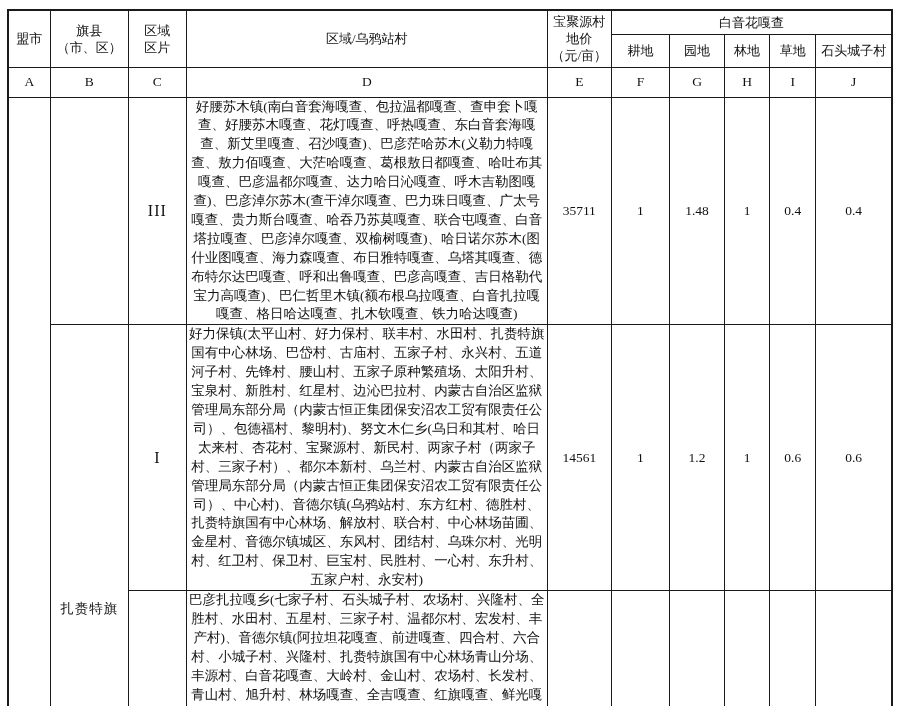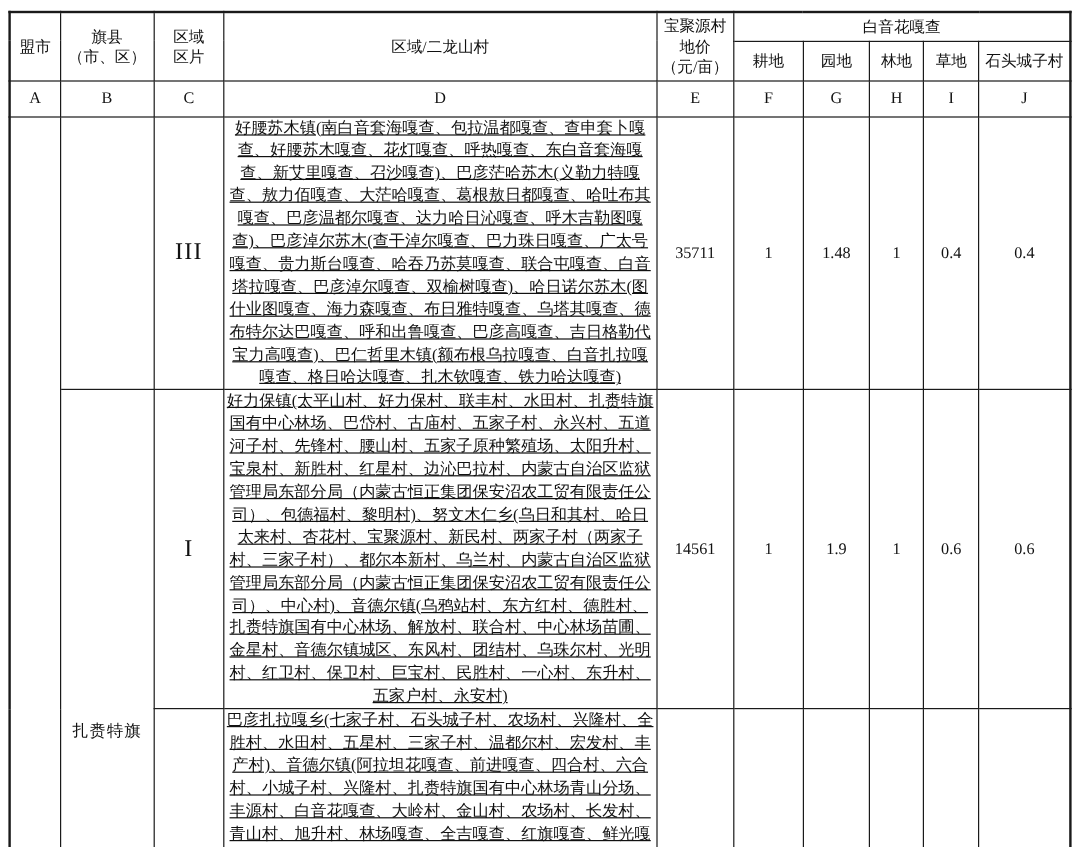--- a/index.html
+++ b/index.html
@@ -36,36 +36,35 @@
   th.hd, td.hd {
     font-size: 13px;
     line-height: 17px;
     white-space: pre-line;
   }
   tr.letters td {
     font-size: 13.5px;
     height: 30px;
   }
   td.zone {
-    font-size: 20px;
+    font-size: 16px;
     letter-spacing: 1px;
   }
   td.county {
     font-size: 13.5px;
     letter-spacing: 1px;
   }
   td.desc {
     text-align: justify;
     text-justify: inter-ideograph;
     font-size: 13.5px;
     line-height: 18.9px;
     padding: 1px 2px 1px 3px;
     vertical-align: middle;
     word-break: break-all;
-    text-decoration: underline;
   }
   td.num {
     font-size: 13.5px;
   }
   tr.h1 { height: 24px; }
   tr.h2 { height: 33px; }
   tr.r1 { height: 189px; }
   tr.r2 { height: 191px; }
   tr.r3 { height: 220px; }
 </style>
@@ -87,21 +86,21 @@
       <col style="width:76px">
     </colgroup>
 
     <tbody>
         <tr class="h1">
       <th class="hd" rowspan="2">盟市</th>
       <th class="hd" rowspan="2">旗县
 （市、区）</th>
       <th class="hd" rowspan="2">区域
 区片</th>
-      <th class="hd" rowspan="2">区域/二龙山村</th>
+      <th class="hd" rowspan="2">区域/乌鸦站村</th>
       <th class="hd" rowspan="2">宝聚源村
 地价
 （元/亩）</th>
       <th class="hd" colspan="5">白音花嘎查</th>
     </tr>
     <tr class="h2">
       <th class="hd">耕地</th>
       <th class="hd">园地</th>
       <th class="hd">林地</th>
       <th class="hd">草地</th>
@@ -132,21 +131,21 @@
       <td class="num">0.4</td>
       <td class="num">0.4</td>
     </tr>
 
     <tr class="r2">
       <td class="county" rowspan="2">扎赉特旗</td>
       <td class="zone">I</td>
       <td class="desc">好力保镇(太平山村、好力保村、联丰村、水田村、扎赉特旗国有中心林场、巴岱村、古庙村、五家子村、永兴村、五道河子村、先锋村、腰山村、五家子原种繁殖场、太阳升村、宝泉村、新胜村、红星村、边沁巴拉村、内蒙古自治区监狱管理局东部分局（内蒙古恒正集团保安沼农工贸有限责任公司）、包德福村、黎明村)、努文木仁乡(乌日和其村、哈日太来村、杏花村、宝聚源村、新民村、两家子村（两家子村、三家子村）、都尔本新村、乌兰村、内蒙古自治区监狱管理局东部分局（内蒙古恒正集团保安沼农工贸有限责任公司）、中心村)、音德尔镇(乌鸦站村、东方红村、德胜村、扎赉特旗国有中心林场、解放村、联合村、中心林场苗圃、金星村、音德尔镇城区、东风村、团结村、乌珠尔村、光明村、红卫村、保卫村、巨宝村、民胜村、一心村、东升村、五家户村、永安村)</td>
       <td class="num">14561</td>
       <td class="num">1</td>
-      <td class="num">1.9</td>
+      <td class="num">1.2</td>
       <td class="num">1</td>
       <td class="num">0.6</td>
       <td class="num">0.6</td>
     </tr>
 
     <tr class="r3">
       <td class="zone">II</td>
       <td class="desc">巴彦扎拉嘎乡(七家子村、石头城子村、农场村、兴隆村、全胜村、水田村、五星村、三家子村、温都尔村、宏发村、丰产村)、音德尔镇(阿拉坦花嘎查、前进嘎查、四合村、六合村、小城子村、兴隆村、扎赉特旗国有中心林场青山分场、丰源村、白音花嘎查、大岭村、金山村、农场村、长发村、青山村、旭升村、林场嘎查、全吉嘎查、红旗嘎查、鲜光嘎查、查干嘎查、内蒙古自治区国营巴达尔胡农场、扎赉特旗五家子原种场二分场、新立嘎查、巴彦扎拉嘎嘎查、扎赉特旗国有小城子林场、其格吐嘎查、茂力格尔嘎查、兴华嘎查、玛尔吐嘎查)、巴彦高勒镇(水泉村、古城村、冒山村、和平村、二龙山村、四方城村、兴盛村、巴彦巨力河村、前进村、扎赉特旗国有中心林场、长山村、内蒙古自治区国营跃进马场、兴隆村、永合村、石头井子村、团发村、永胜村、二龙涛村、凤凰山村、胜利村、模范电村、内蒙古自治区国营八一牧场、永发村、建设村、阿贵吐村、巴彦高勒村、常胜村、向阳村)</td>
       <td class="num">24863</td>
       <td class="num">1</td>

